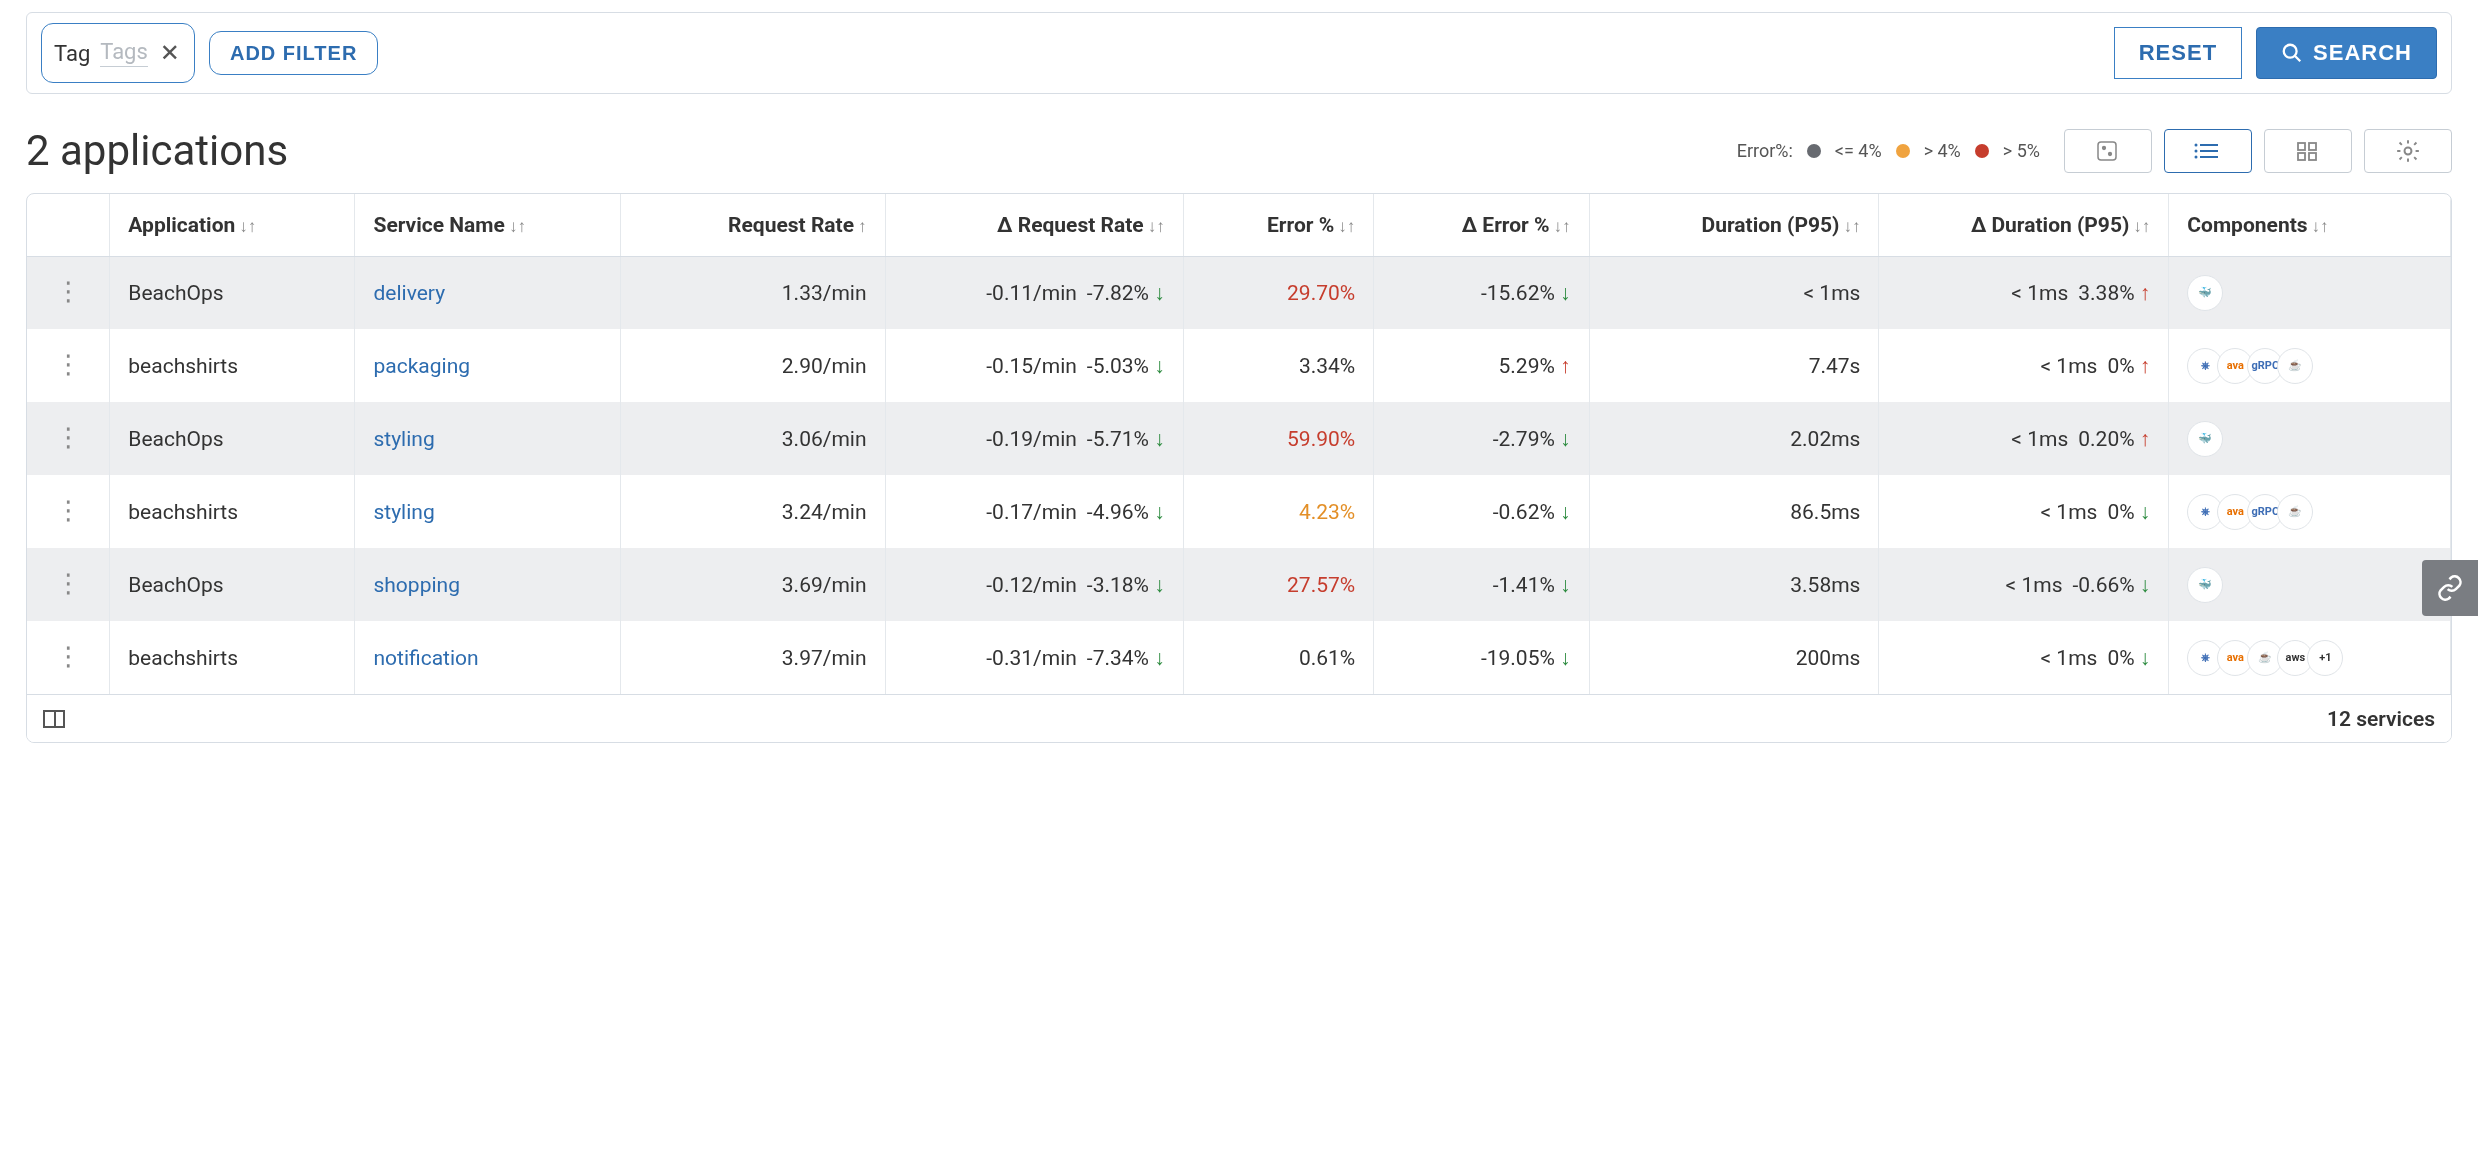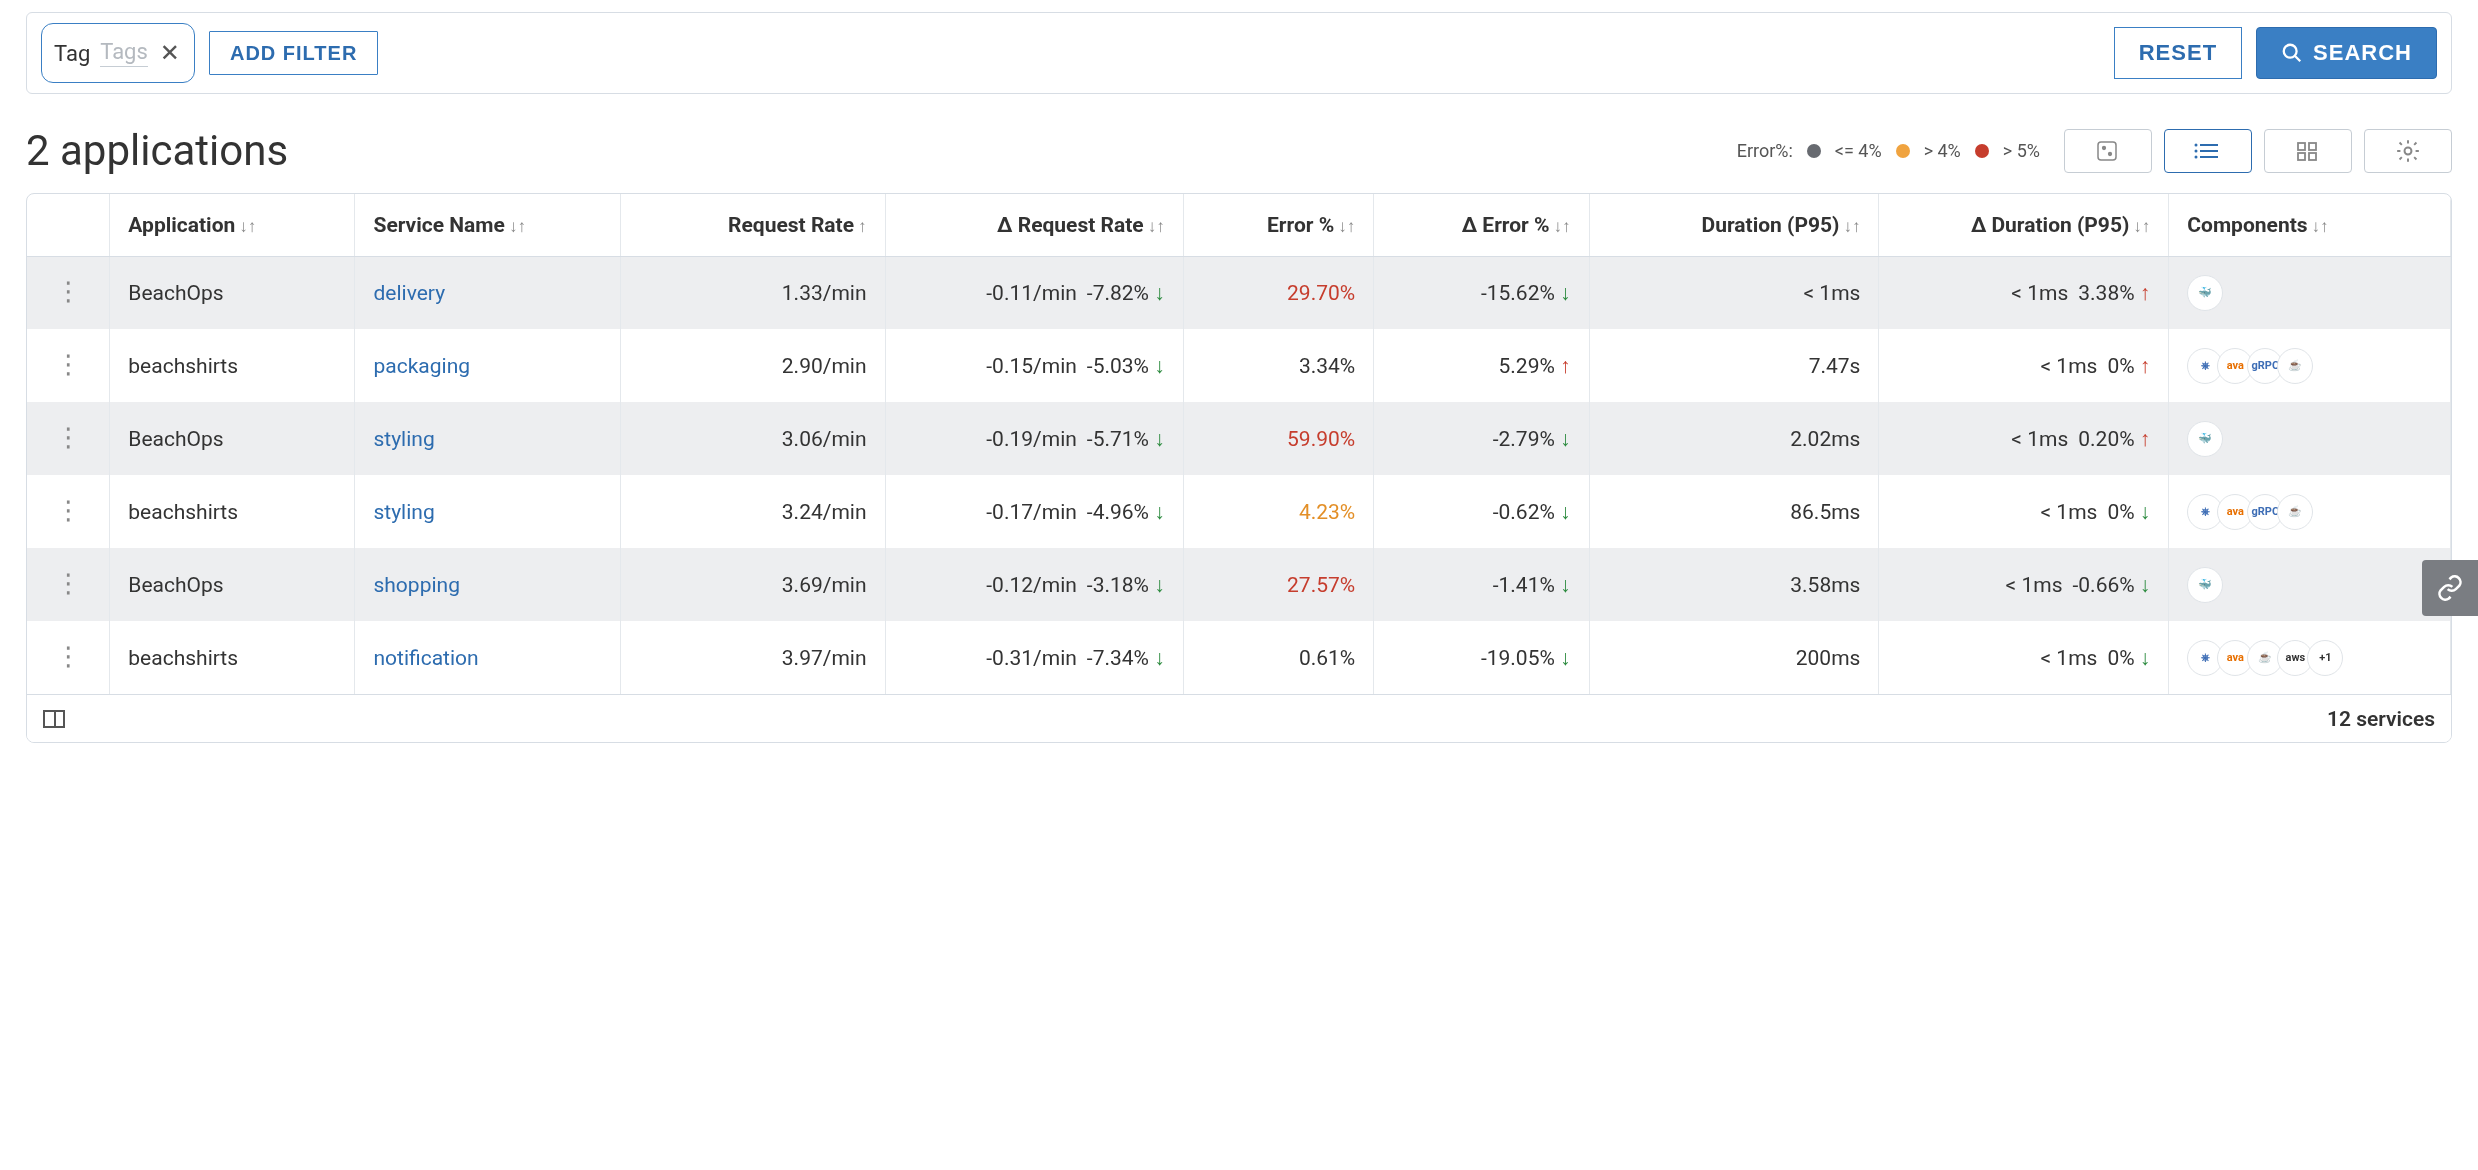--- a/index.html
+++ b/index.html
@@ -5,21 +5,21 @@
   * { box-sizing: border-box; margin: 0; padding: 0; }
   html,body { font-family: -apple-system, BlinkMacSystemFont, "Segoe UI", Roboto, Helvetica, Arial, sans-serif; background:#fff; color:#333; }
   body { padding:12px 26px; width:2478px; }
 
   
   .filter-bar { display:flex; align-items:center; border:1px solid #d7dde4; border-radius:6px; padding:10px 14px; gap:14px; }
   .tag-chip { display:inline-flex; align-items:center; border:1px solid #3a7fc4; border-radius:12px; height:60px; padding:0 12px; gap:10px; }
   .tag-chip .lbl { color:#333; font-size:22px; }
   .tag-chip .ph  { color:#b4b9bf; font-size:22px; border-bottom:1px solid #c6cdd4; padding-bottom:2px; }
   .tag-chip .x   { color:#555; font-size:24px; cursor:pointer; padding:0 2px; }
-  .add-filter-btn { border:1px solid #3a7fc4; color:#2d6caf; background:#fff; height:44px; padding:0 20px; font-size:20px; font-weight:600; letter-spacing:1px; border-radius:1px; cursor:pointer; }
+  .add-filter-btn { border:1px solid #3a7fc4; color:#2d6caf; background:#fff; height:44px; padding:0 20px; font-size:20px; font-weight:600; letter-spacing:1px; border-radius:12px; cursor:pointer; }
   .spacer { flex:1; }
   .reset-btn { border:1px solid #3a7fc4; color:#2d6caf; background:#fff; height:52px; padding:0 24px; font-size:22px; font-weight:600; letter-spacing:1px; border-radius:0; cursor:pointer; }
   .search-btn { border:1px solid #2d6caf; background:#3a7fc4; color:#fff; height:52px; padding:0 24px; font-size:22px; font-weight:600; letter-spacing:1px; border-radius:4px; cursor:pointer; display:inline-flex; align-items:center; gap:10px; }
   .search-btn svg { width:22px; height:22px; }
 
   
   .head-row { display:flex; align-items:center; margin:32px 0 18px 0; }
   .page-title { font-size:42px; font-weight:400; color:#333; }
   .legend { display:flex; align-items:center; gap:14px; font-size:18px; color:#555; margin-right:24px; }
   .legend .dot { width:14px; height:14px; border-radius:50%; display:inline-block; }

